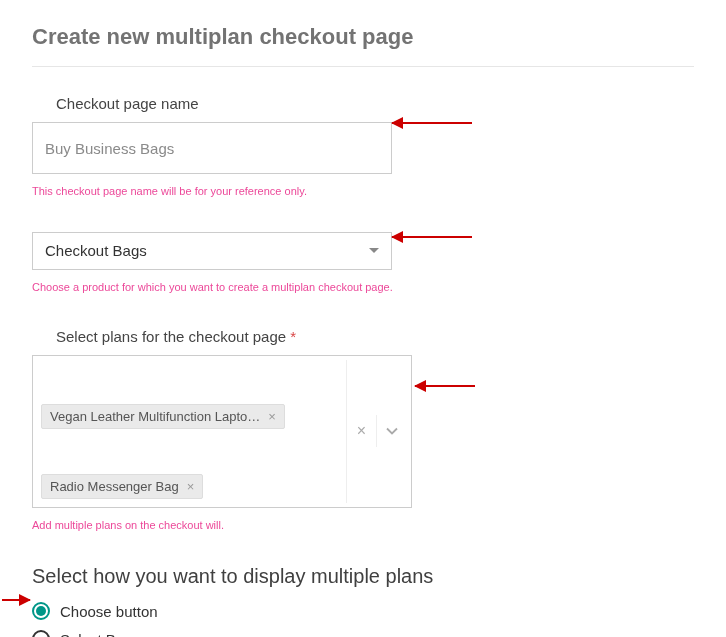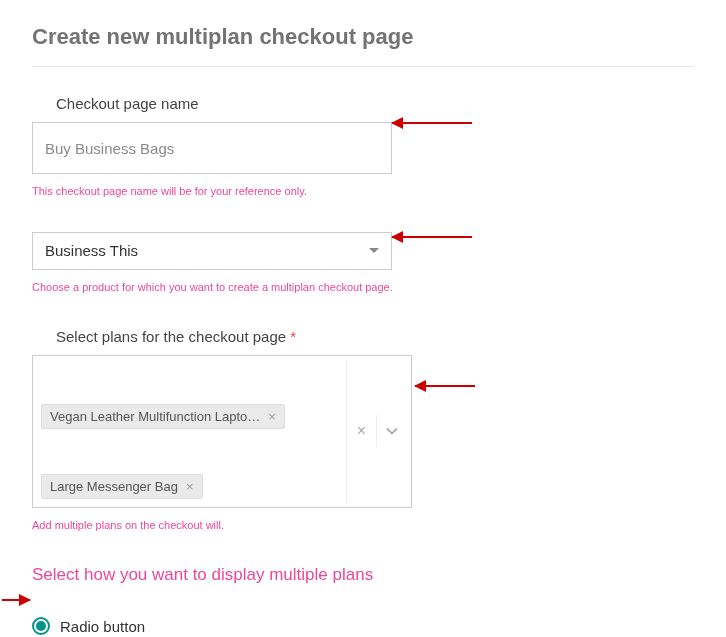--- a/index.html
+++ b/index.html
@@ -15,21 +15,21 @@
     .select-wrap { width: 360px; height: 38px; border: 1px solid #ccc; display: flex; align-items: center; padding: 0 12px; cursor: pointer; font-size: 15px; color: #333; position: relative; }
     .select-caret { margin-left: auto; width: 0; height: 0; border-left: 5px solid transparent; border-right: 5px solid transparent; border-top: 5px solid #888; }
     .multi-select { width: 380px; border: 1px solid #ccc; display: flex; padding: 4px; }
     .tags-area { flex: 1; display: flex; flex-wrap: wrap; gap: 5px; padding: 4px; }
     .tag { background: #eaeaea; border: 1px solid #ddd; border-radius: 2px; padding: 4px 8px; font-size: 13px; color: #555; display: inline-flex; align-items: center; max-width: 260px; margin-top: 40px; }
     .tag-label { white-space: nowrap; overflow: hidden; text-overflow: ellipsis; }
     .tag-x { margin-left: 8px; color: #999; cursor: pointer; font-size: 13px; }
     .multi-controls { display: flex; align-items: center; border-left: 1px solid #eee; }
     .ctrl { width: 30px; display: flex; align-items: center; justify-content: center; color: #aaa; cursor: pointer; }
     .ctrl.sep { border-right: 1px solid #eee; height: 32px; }
-    .section-head { font-size: 17px; color: #ec4899; margin-bottom: 32px; }
+    .section-head { font-size: 20px; color: #404040; margin-bottom: 14px; }
     .radio-row { display: flex; align-items: center; margin-bottom: 10px; cursor: pointer; }
     .radio { width: 18px; height: 18px; border: 2px solid #333; border-radius: 50%; margin-right: 10px; display: flex; align-items: center; justify-content: center; }
     .radio.sel { border-color: #009688; }
     .radio.sel::after { content: ""; width: 10px; height: 10px; background: #009688; border-radius: 50%; }
     .radio-label { font-size: 15px; color: #333; }
 
     .arrow { position: absolute; pointer-events: none; }
     .arrow-line { background: #c00; height: 2px; position: absolute; }
     .arrow-line::before { content: ""; position: absolute; left: -1px; top: -5px; border-right: 12px solid #c00; border-top: 6px solid transparent; border-bottom: 6px solid transparent; }
     .arrow-right-line::before { left: auto; right: -1px; border-right: none; border-left: 12px solid #c00; }
@@ -42,59 +42,59 @@
   <div class="divider"></div>
 
   <div class="field-group">
     <label class="field-label">Checkout page name</label>
     <input class="text-input" type="text" value="Buy Business Bags" style="">
     <div class="hint">This checkout page name will be for your reference only.</div>
   </div>
 
   <div class="field-group">
     <div class="select-wrap">
-      <span>Business This</span>
+      <span>Checkout Bags</span>
       <span class="select-caret"></span>
     </div>
     <div class="hint">Choose a product for which you want to create a multiplan checkout page.</div>
   </div>
 
   <div class="field-group">
     <label class="field-label">
       <span>Select plans for the checkout page</span>
       <span class="req">*</span>
     </label>
     <div class="multi-select">
       <div class="tags-area">
         <span class="tag">
           <span class="tag-label">Vegan Leather Multifunction Lapto…</span>
           <span class="tag-x">×</span>
         </span>
         <span class="tag">
-          <span class="tag-label">Large Messenger Bag</span>
+          <span class="tag-label">Radio Messenger Bag</span>
           <span class="tag-x">×</span>
         </span>
       </div>
       <div class="multi-controls">
         <div class="ctrl sep">×</div>
         <div class="ctrl">
           <svg width="12" height="8" viewBox="0 0 12 8">
               <path d="M1 1.5 L6 6.5 L11 1.5" stroke="#aaa" stroke-width="1.8" fill="none"></path>
             </svg>
         </div>
       </div>
     </div>
     <div class="hint">Add multiple plans on the checkout will.</div>
   </div>
 
   <div class="field-group">
     <div class="section-head">Select how you want to display multiple plans</div>
     <div class="radio-row">
       <span class="radio sel"></span>
-      <span class="radio-label">Radio button</span>
+      <span class="radio-label">Choose button</span>
     </div>
     <div class="radio-row">
       <span class="radio"></span>
       <span class="radio-label">Select Box</span>
     </div>
   </div>
 
 </div>
 
 <div class="arrow" style="left:392px; top:122px;">

